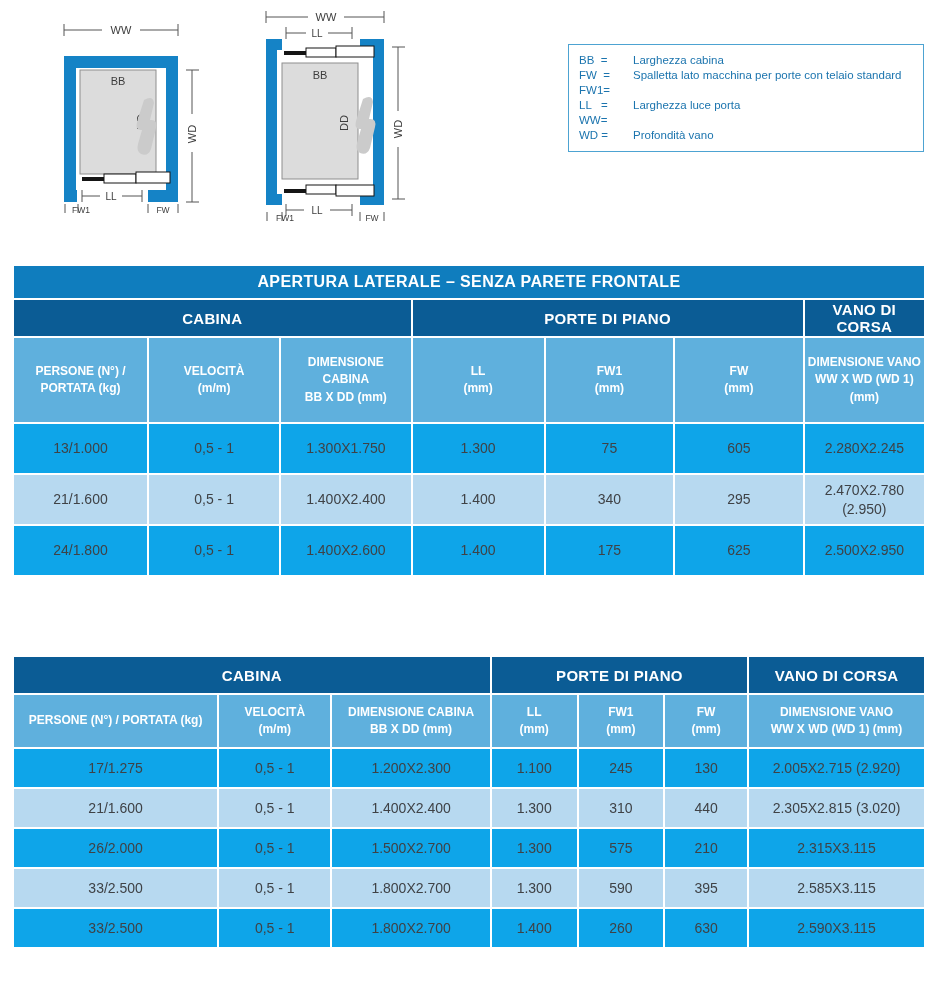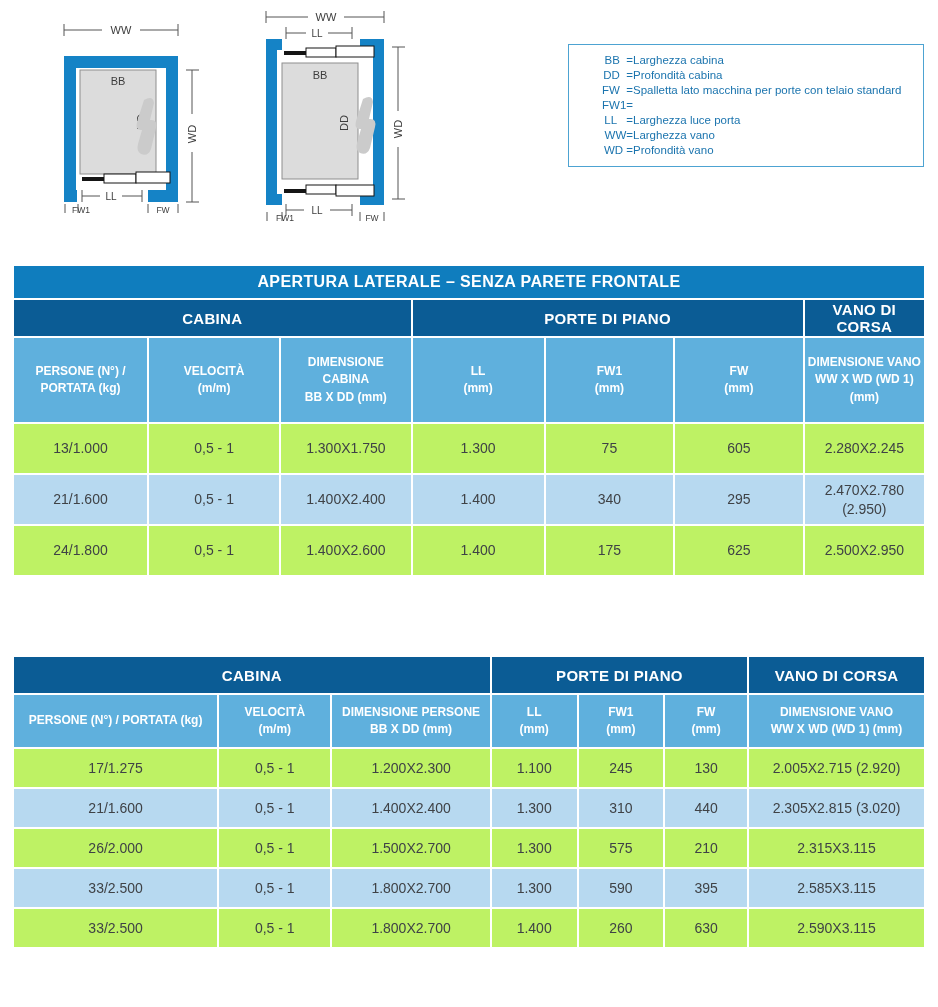--- a/index.html
+++ b/index.html
@@ -9,21 +9,21 @@
   .top-section{position:relative;height:255px;}
   .diagram{position:absolute;}
   .diagram svg text{fill:#3c3c3c;font-family:"Liberation Sans",sans-serif;}
 
   .legend-box{
     position:absolute;left:568px;top:44px;width:356px;box-sizing:border-box;
     border:1px solid #4da3d2;background:#ffffff;padding:8px 8px 8px 10px;
     color:#1b74ae;font-size:11.5px;line-height:1.3;
   }
   .legend-row{display:flex;}
-  .legend-abbr{flex:none;width:54px;white-space:pre;text-align:right;}
+  .legend-abbr{flex:none;width:54px;white-space:pre;}
   .legend-def{flex:1;}
 
   
   .spec-table{
     position:absolute;left:12px;width:914px;border-collapse:collapse;
     table-layout:fixed;font-family:"Liberation Sans",sans-serif;
   }
   .spec-table th,.spec-table td{
     border:2px solid #ffffff;white-space:pre-line;overflow:hidden;
     text-align:center;vertical-align:middle;padding:0 2px;
@@ -34,21 +34,21 @@
   }
   .group-row th{
     background:#0b5c95;color:#ffffff;font-size:15px;font-weight:bold;
     letter-spacing:.3px;height:36px;
   }
   .cols-row th{
     background:#5fb0dd;color:#ffffff;font-size:12px;font-weight:bold;
     line-height:1.45;
   }
   .data-row td{color:#3f4246;font-size:14px;line-height:1.3;}
-  .row-light td{background:#bef264;margin-top:8px;}
+  .row-light td{background:#0ea5e9;margin-top:8px;}
   .row-medium td{background:#b7d9f0;}
 
   #table1{top:264px;}
   #table1 .cols-row th{height:84px;}
   #table1 .data-row td{height:49px;}
 
   #table2{top:655px;}
   #table2 .cols-row th{height:52px;}
   #table2 .data-row td{height:38px;}
 </style>
@@ -183,37 +183,32 @@
       <text x="116" y="218" text-anchor="middle" font-size="8.5">FW</text>
     </svg>
   </div>
 
   <div class="legend-box">
     <div class="legend-row">
         <span class="legend-abbr">BB  =</span>
         <span class="legend-def">Larghezza cabina</span>
       </div>
     <div class="legend-row">
-        <span class="legend-abbr">DD  =</span>
-        <span class="legend-def">Profondità cabina</span>
-      </div>
-    <div class="legend-row">
         <span class="legend-abbr">FW  =</span>
         <span class="legend-def">Spalletta lato macchina  per porte con telaio standard</span>
       </div>
     <div class="legend-row">
         <span class="legend-abbr">FW1=</span>
       </div>
     <div class="legend-row">
         <span class="legend-abbr">LL   =</span>
         <span class="legend-def">Larghezza luce porta</span>
       </div>
     <div class="legend-row">
         <span class="legend-abbr">WW=</span>
-        <span class="legend-def">Larghezza vano</span>
       </div>
     <div class="legend-row">
         <span class="legend-abbr">WD =</span>
         <span class="legend-def">Profondità vano</span>
       </div>
   </div>
 </div>
 
 <table class="spec-table" id="table1">
   <colgroup>
@@ -296,21 +291,21 @@
   <tbody>
   <tr class="group-row">
     <th colspan="3">CABINA</th>
     <th colspan="3">PORTE DI PIANO</th>
     <th>VANO DI CORSA</th>
   </tr>
   <tr class="cols-row">
     <th>PERSONE (N°) / PORTATA (kg)</th>
     <th>VELOCITÀ
 (m/m)</th>
-    <th>DIMENSIONE PERSONE
+    <th>DIMENSIONE CABINA
 BB X DD (mm)</th>
     <th>LL
 (mm)</th>
     <th>FW1
 (mm)</th>
     <th>FW
 (mm)</th>
     <th>DIMENSIONE VANO
 WW X WD (WD 1) (mm)</th>
   </tr>

